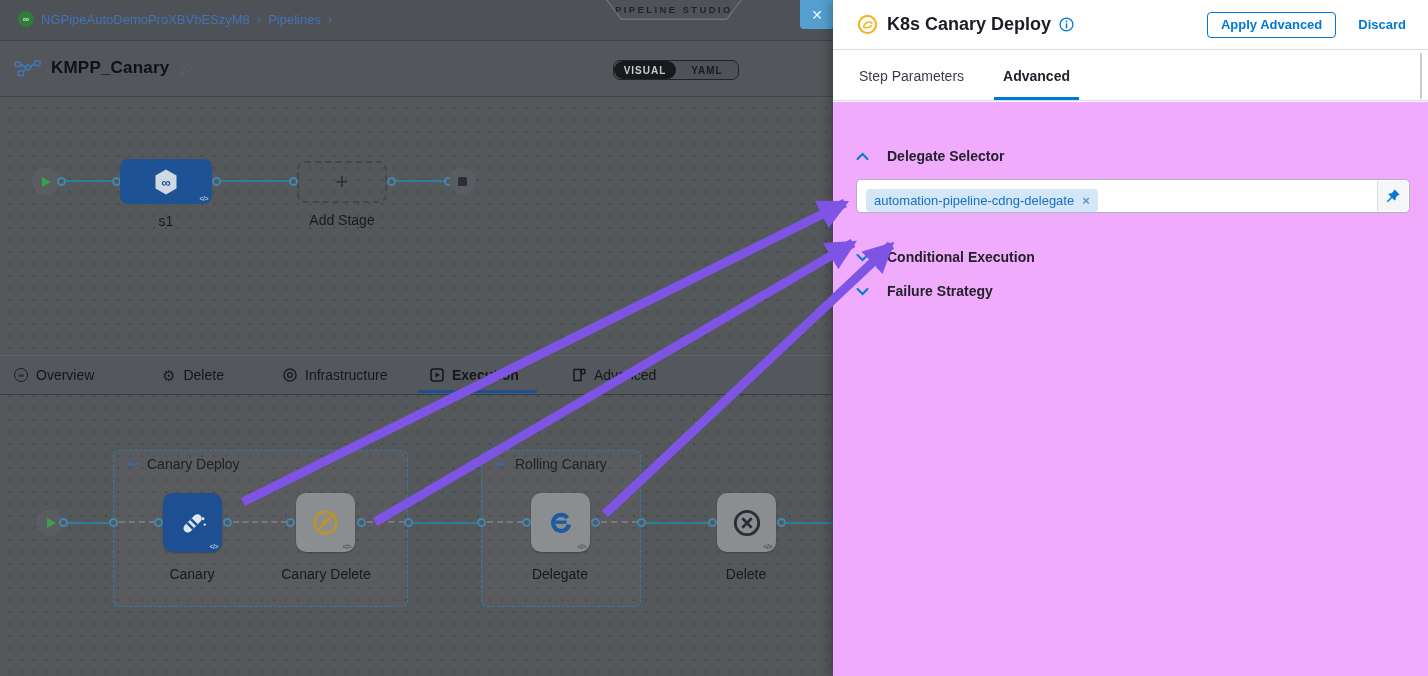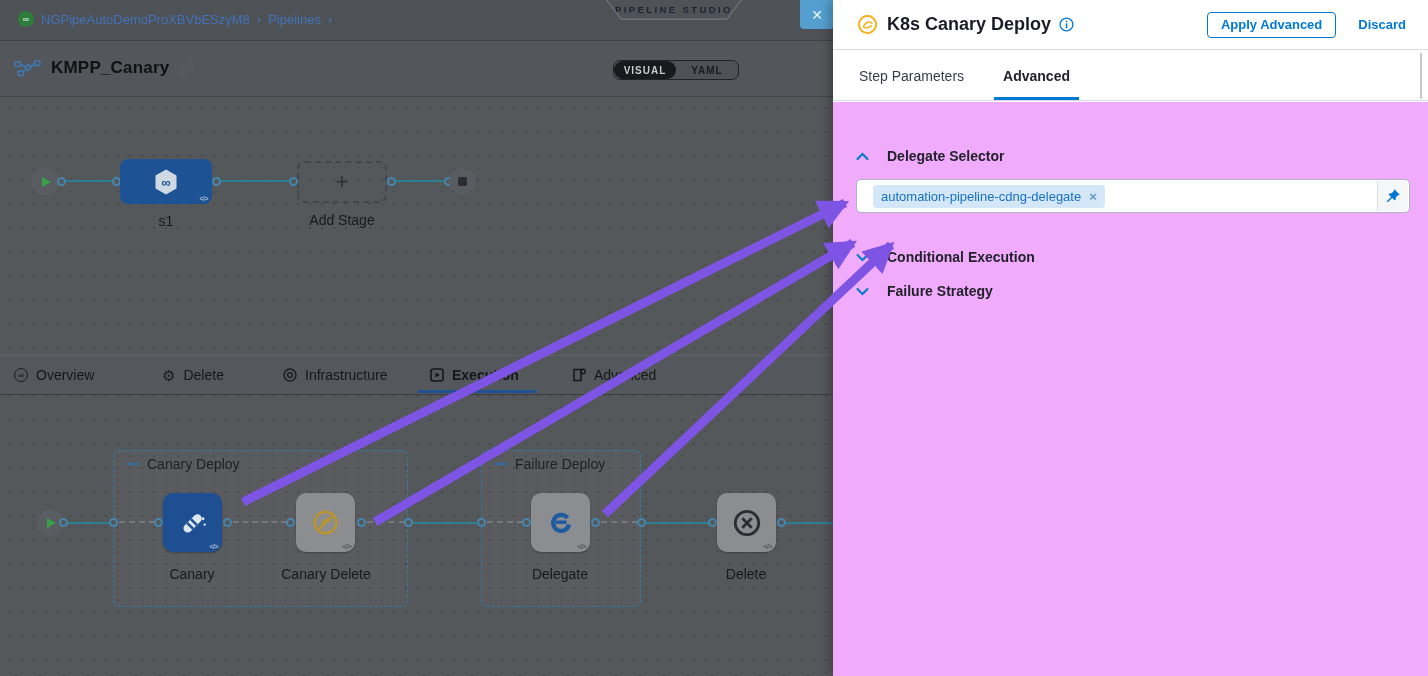--- a/index.html
+++ b/index.html
@@ -99,22 +99,22 @@
       display:flex;align-items:center;padding-left:24px;box-sizing:border-box;gap:28px;background:#fff;}
   .panel-tab{font-size:14px;color:#3a3b4a;height:100%;display:flex;align-items:center;cursor:pointer;position:relative;padding:0 2px;}
   .panel-tab.active{font-weight:bold;color:#22222a;padding:0 9px;}
   .panel-tab.active::after{content:"";position:absolute;left:0;right:0;bottom:0;height:3px;background:#0278d5;}
   .panel-body{position:absolute;left:0;top:102px;width:100%;height:574px;background:#f0abfc;}
   .section-row{position:absolute;left:23px;display:flex;align-items:center;gap:18px;cursor:pointer;}
   .section-label{font-size:14px;font-weight:bold;color:#22222a;}
   .chev{display:inline-flex;}
 
   .delegate-input{position:absolute;left:23px;top:77px;width:554px;height:34px;background:#fff;
-      border:1px solid #b0b3c4;border-radius:5px;box-sizing:border-box;display:flex;align-items:center;
-      padding-left:16px;cursor:text;}
+      border:1px solid #b0b3c4;border-radius:5px;box-sizing:border-box;display:flex;align-items:flex-end;
+      padding-left:9px;cursor:text;}
   .chip{display:flex;align-items:center;height:23px;background:#d4e7f9;border-radius:4px;
       padding:0 8px;font-size:13px;color:#1670c2;}
   .chip-x{margin-left:8px;color:#5e97cc;font-weight:bold;font-size:13px;cursor:pointer;}
   .pin-btn{position:absolute;right:1px;top:1px;bottom:1px;width:30px;background:#f5f6f8;
       border-left:1px solid #dcdee6;border-radius:0 4px 4px 0;display:flex;align-items:center;
       justify-content:center;cursor:pointer;}
   .scroll-thumb{position:absolute;right:6px;top:53px;width:2px;height:46px;background:#c6c9d2;}
 </style>
 </head>
 <body>
@@ -232,21 +232,21 @@
 
     <div class="group-box" style="left:113px;width:295px;"></div>
     <div class="group-label" style="left:127px;">
       <span class="collapse-dash"></span>
       <span>Canary Deploy</span>
     </div>
 
     <div class="group-box" style="left:481px;width:160px;"></div>
     <div class="group-label" style="left:495px;">
       <span class="collapse-dash"></span>
-      <span>Failure Deploy</span>
+      <span>Rolling Canary</span>
     </div>
 
     <div class="edge" style="left:66px;top:522px;width:44px;"></div>
     <div class="edge-dashed" style="left:119px;top:521px;width:36px;"></div>
     <div class="edge-dashed" style="left:233px;top:521px;width:54px;"></div>
     <div class="edge-dashed" style="left:367px;top:521px;width:38px;"></div>
     <div class="edge" style="left:413px;top:522px;width:65px;"></div>
     <div class="edge-dashed" style="left:487px;top:521px;width:36px;"></div>
     <div class="edge-dashed" style="left:601px;top:521px;width:37px;"></div>
     <div class="edge" style="left:646px;top:522px;width:63px;"></div>

